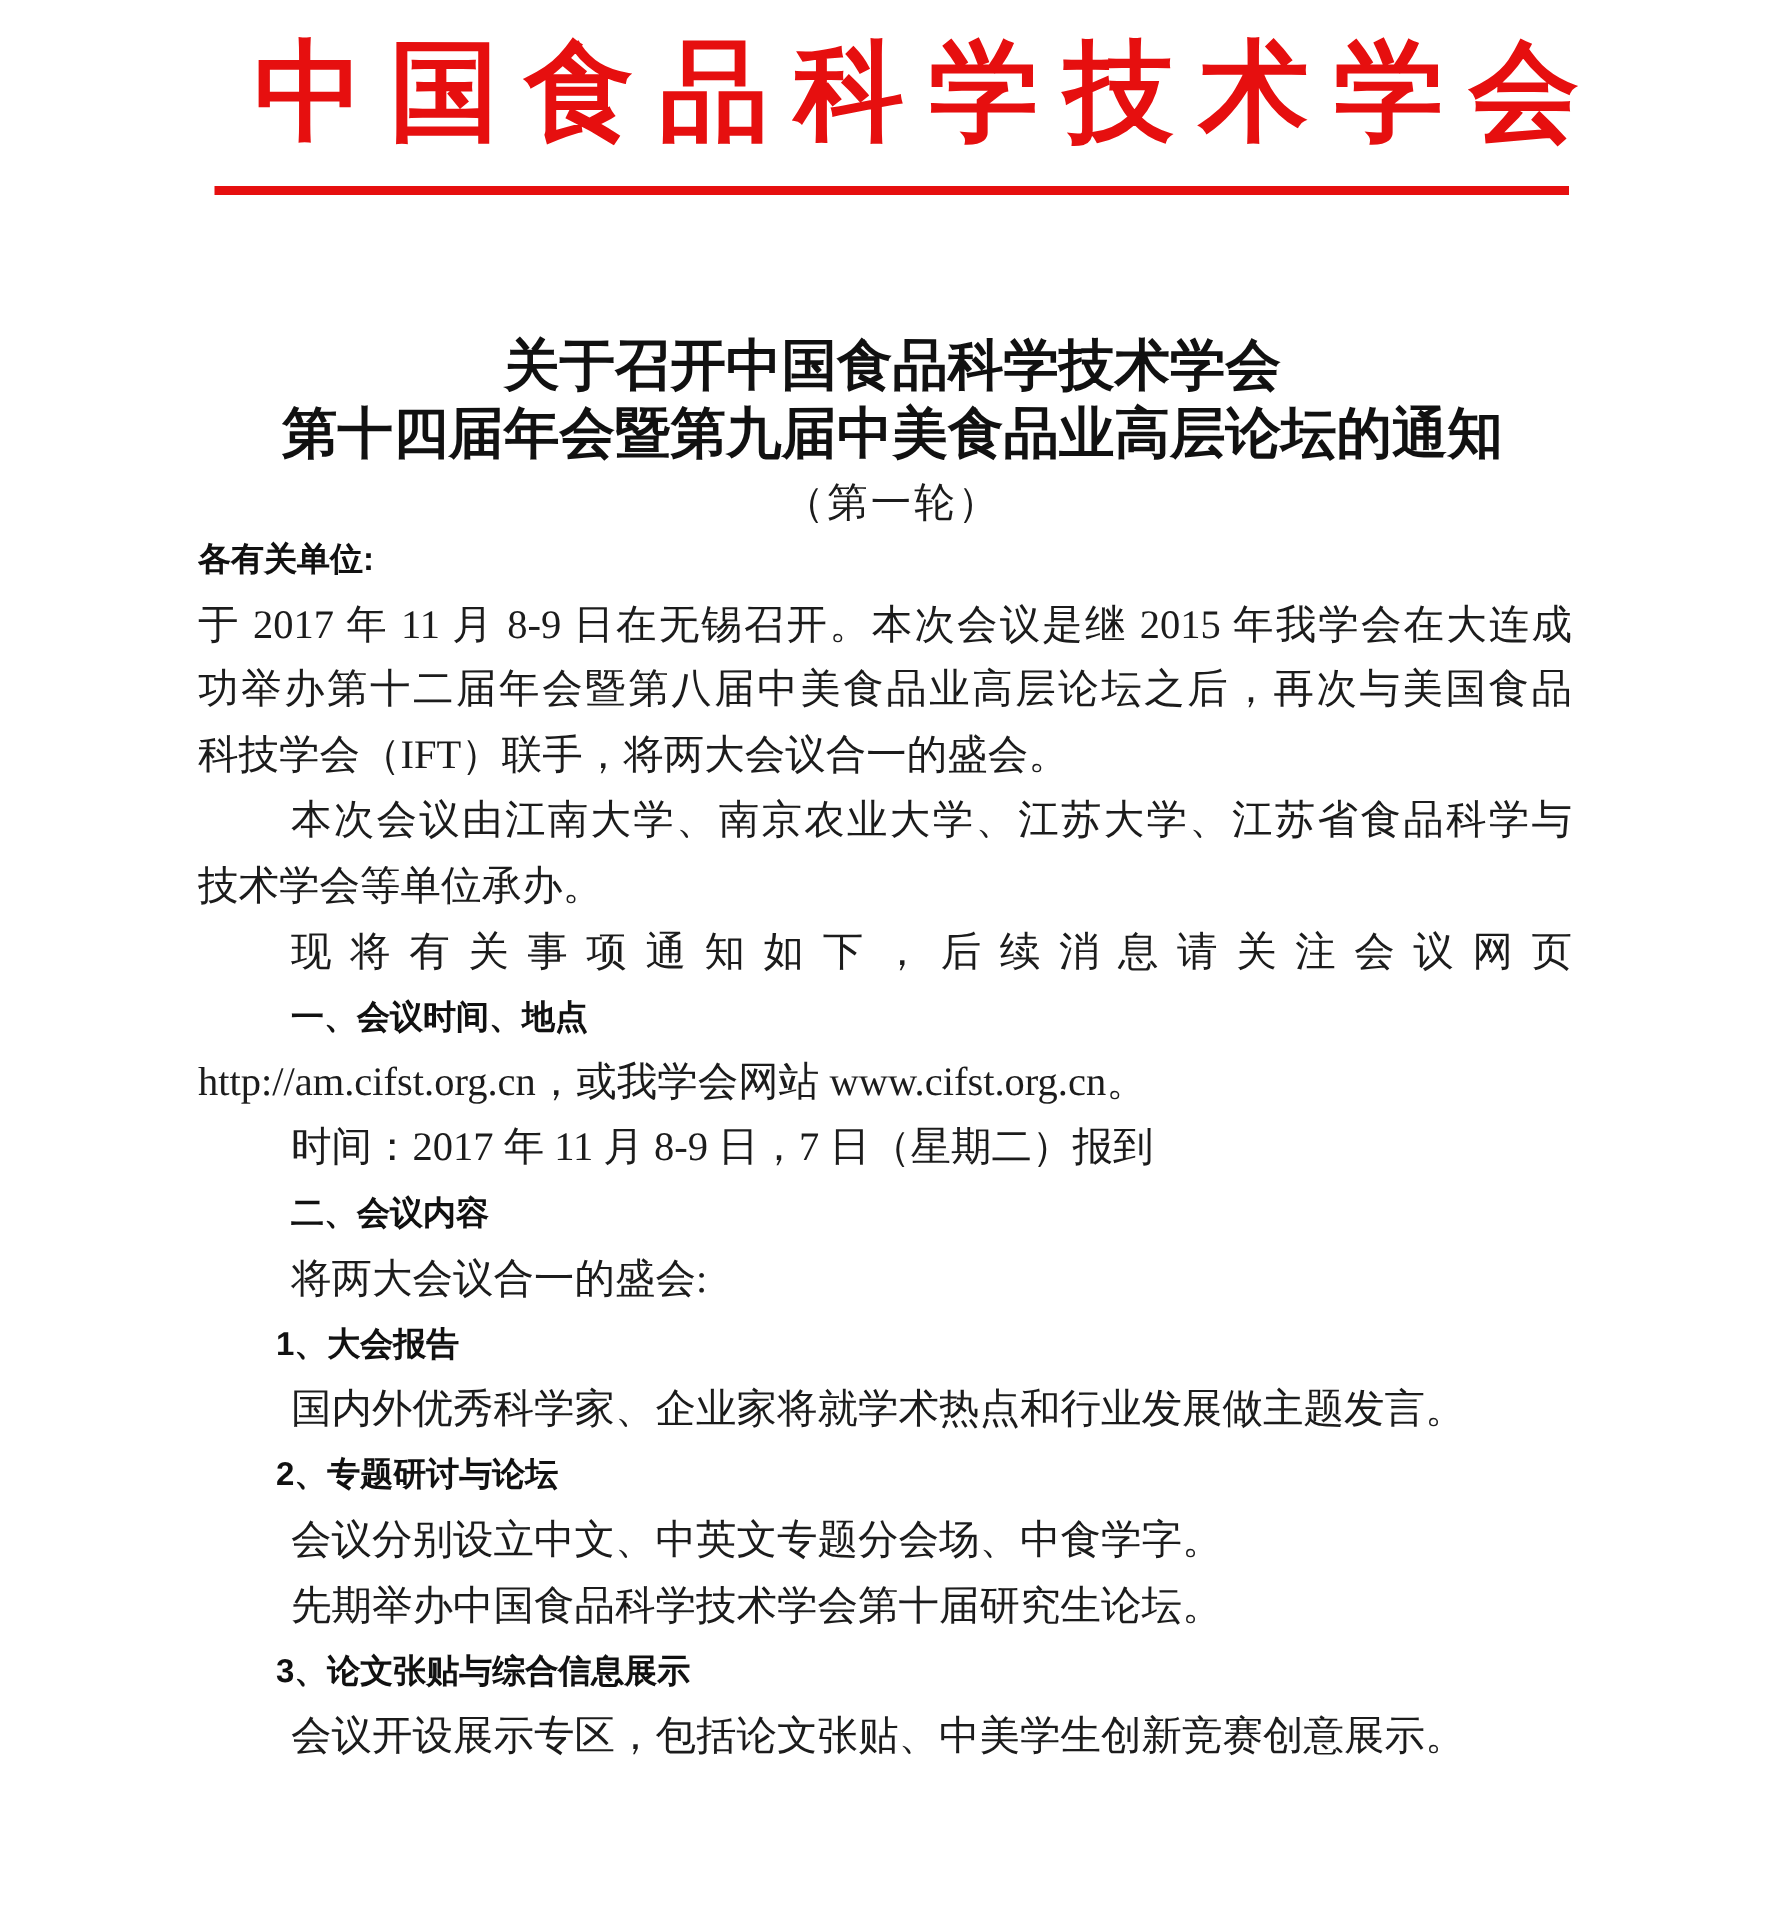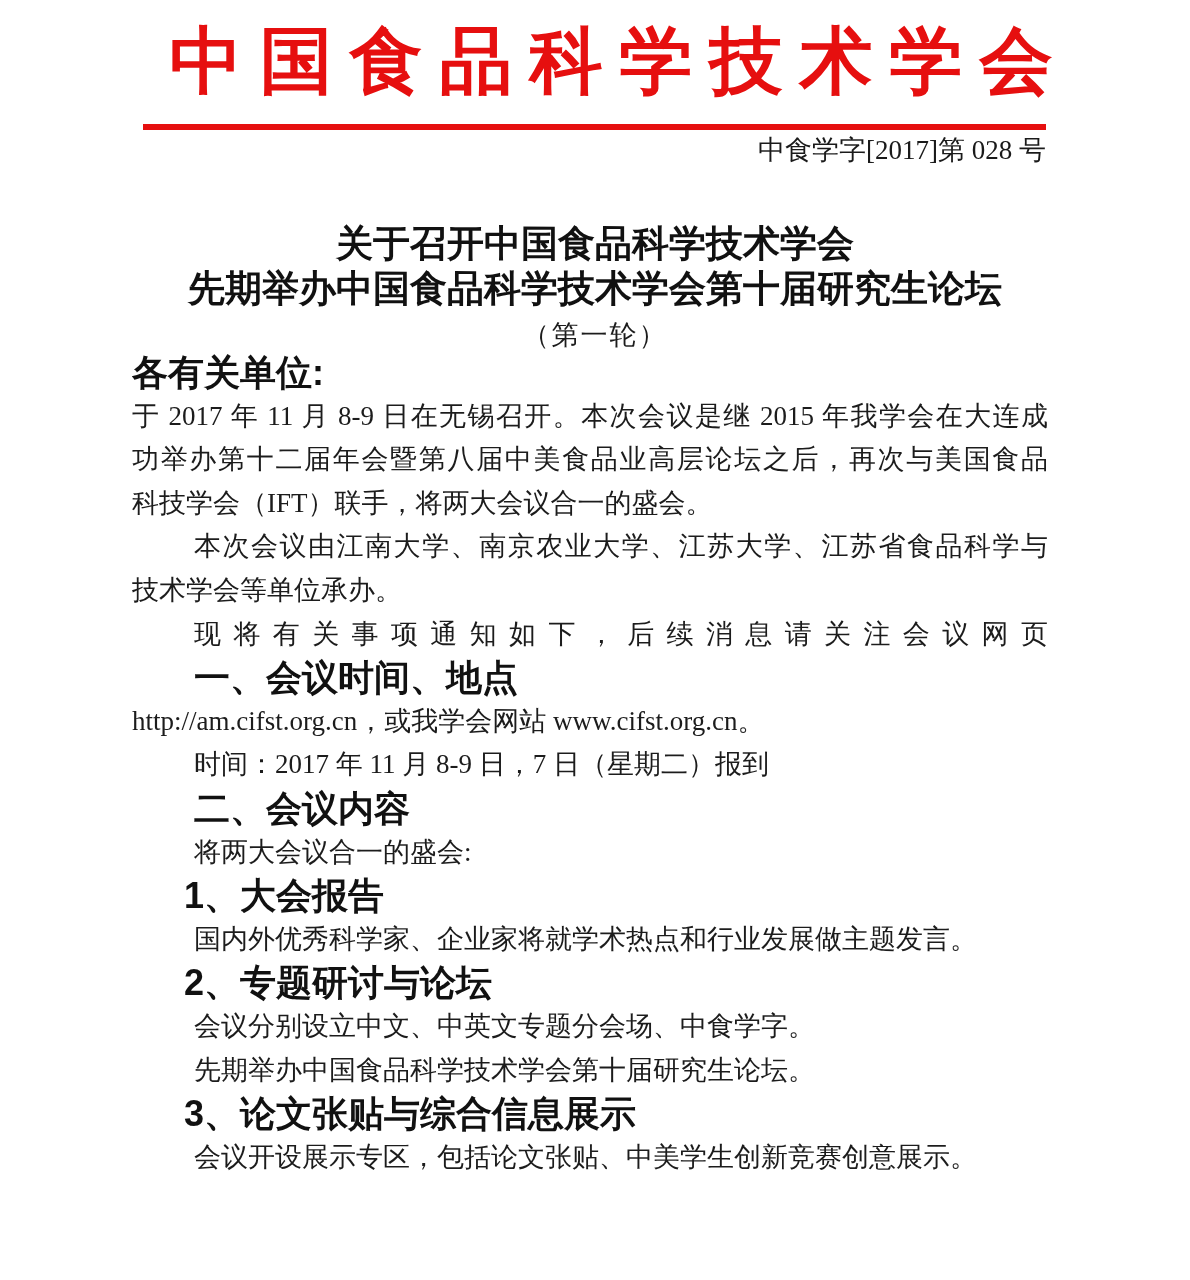--- a/index.html
+++ b/index.html
@@ -69,41 +69,40 @@
     box-sizing: border-box;
     width: 100%;
     height: 43.6px;
     line-height: 43.6px;
     font-size: 27px;
     overflow: hidden;
   }
   .line.b {
     font-family: "Liberation Sans", "DejaVu Sans", sans-serif;
     font-weight: 700;
-    font-size: 36px;
+    font-size: 22px;
     color: #111111;
   }
   .line.i1 { padding-left: 52px; }
   .line.i2 { padding-left: 62px; }
   .line.s  { text-align: justify; text-align-last: justify; }
 </style>
 </head>
 <body>
 
 <div class="page">
 
   <div class="org-name">中国食品科学技术学会</div>
 
   <div class="red-rule"></div>
 
-  <div class="doc-number">中食学字[2017]第 028 号</div>
 
   <div class="title-block">
     <div class="title-line">关于召开中国食品科学技术学会</div>
-    <div class="title-line">先期举办中国食品科学技术学会第十届研究生论坛</div>
+    <div class="title-line">第十四届年会暨第九届中美食品业高层论坛的通知</div>
     <div class="round-label">（第一轮）</div>
   </div>
 
   <div class="notice-body">
       <div class="line b">各有关单位:</div>
       <div class="line s">于 2017 年 11 月 8-9 日在无锡召开。本次会议是继 2015 年我学会在大连成</div>
       <div class="line s">功举办第十二届年会暨第八届中美食品业高层论坛之后，再次与美国食品</div>
       <div class="line">科技学会（IFT）联手，将两大会议合一的盛会。</div>
       <div class="line s i2">本次会议由江南大学、南京农业大学、江苏大学、江苏省食品科学与</div>
       <div class="line">技术学会等单位承办。</div>

